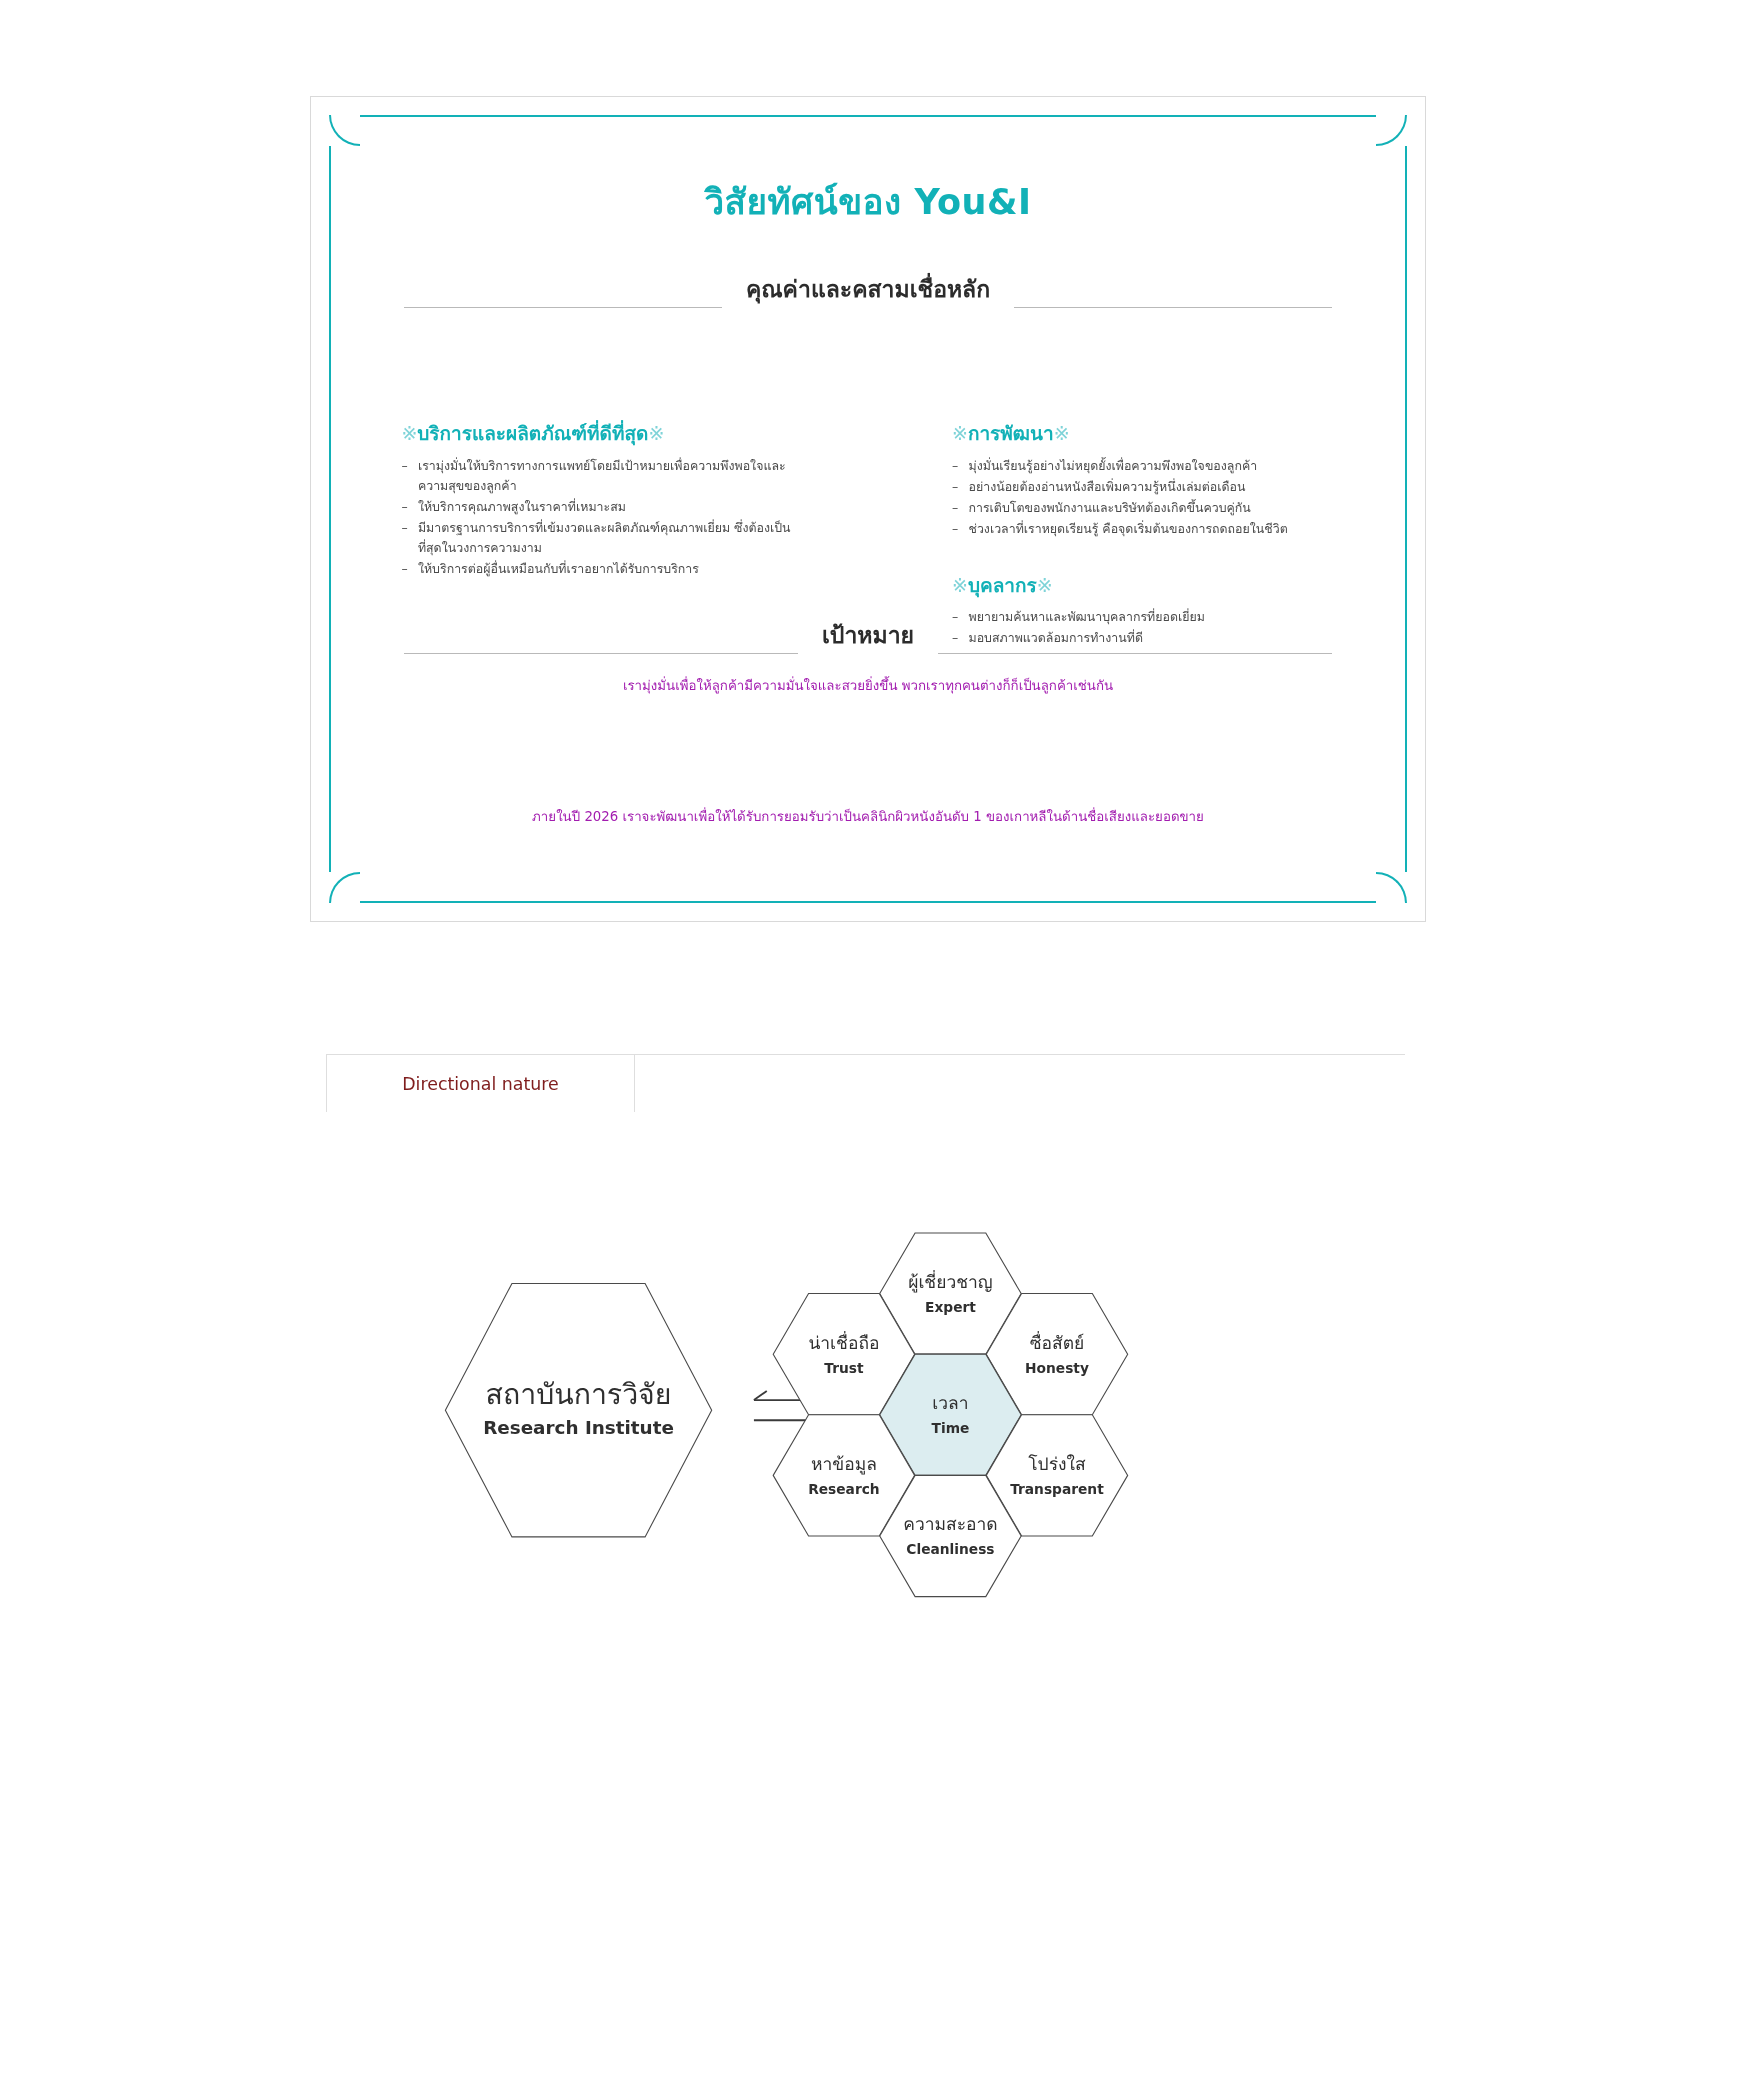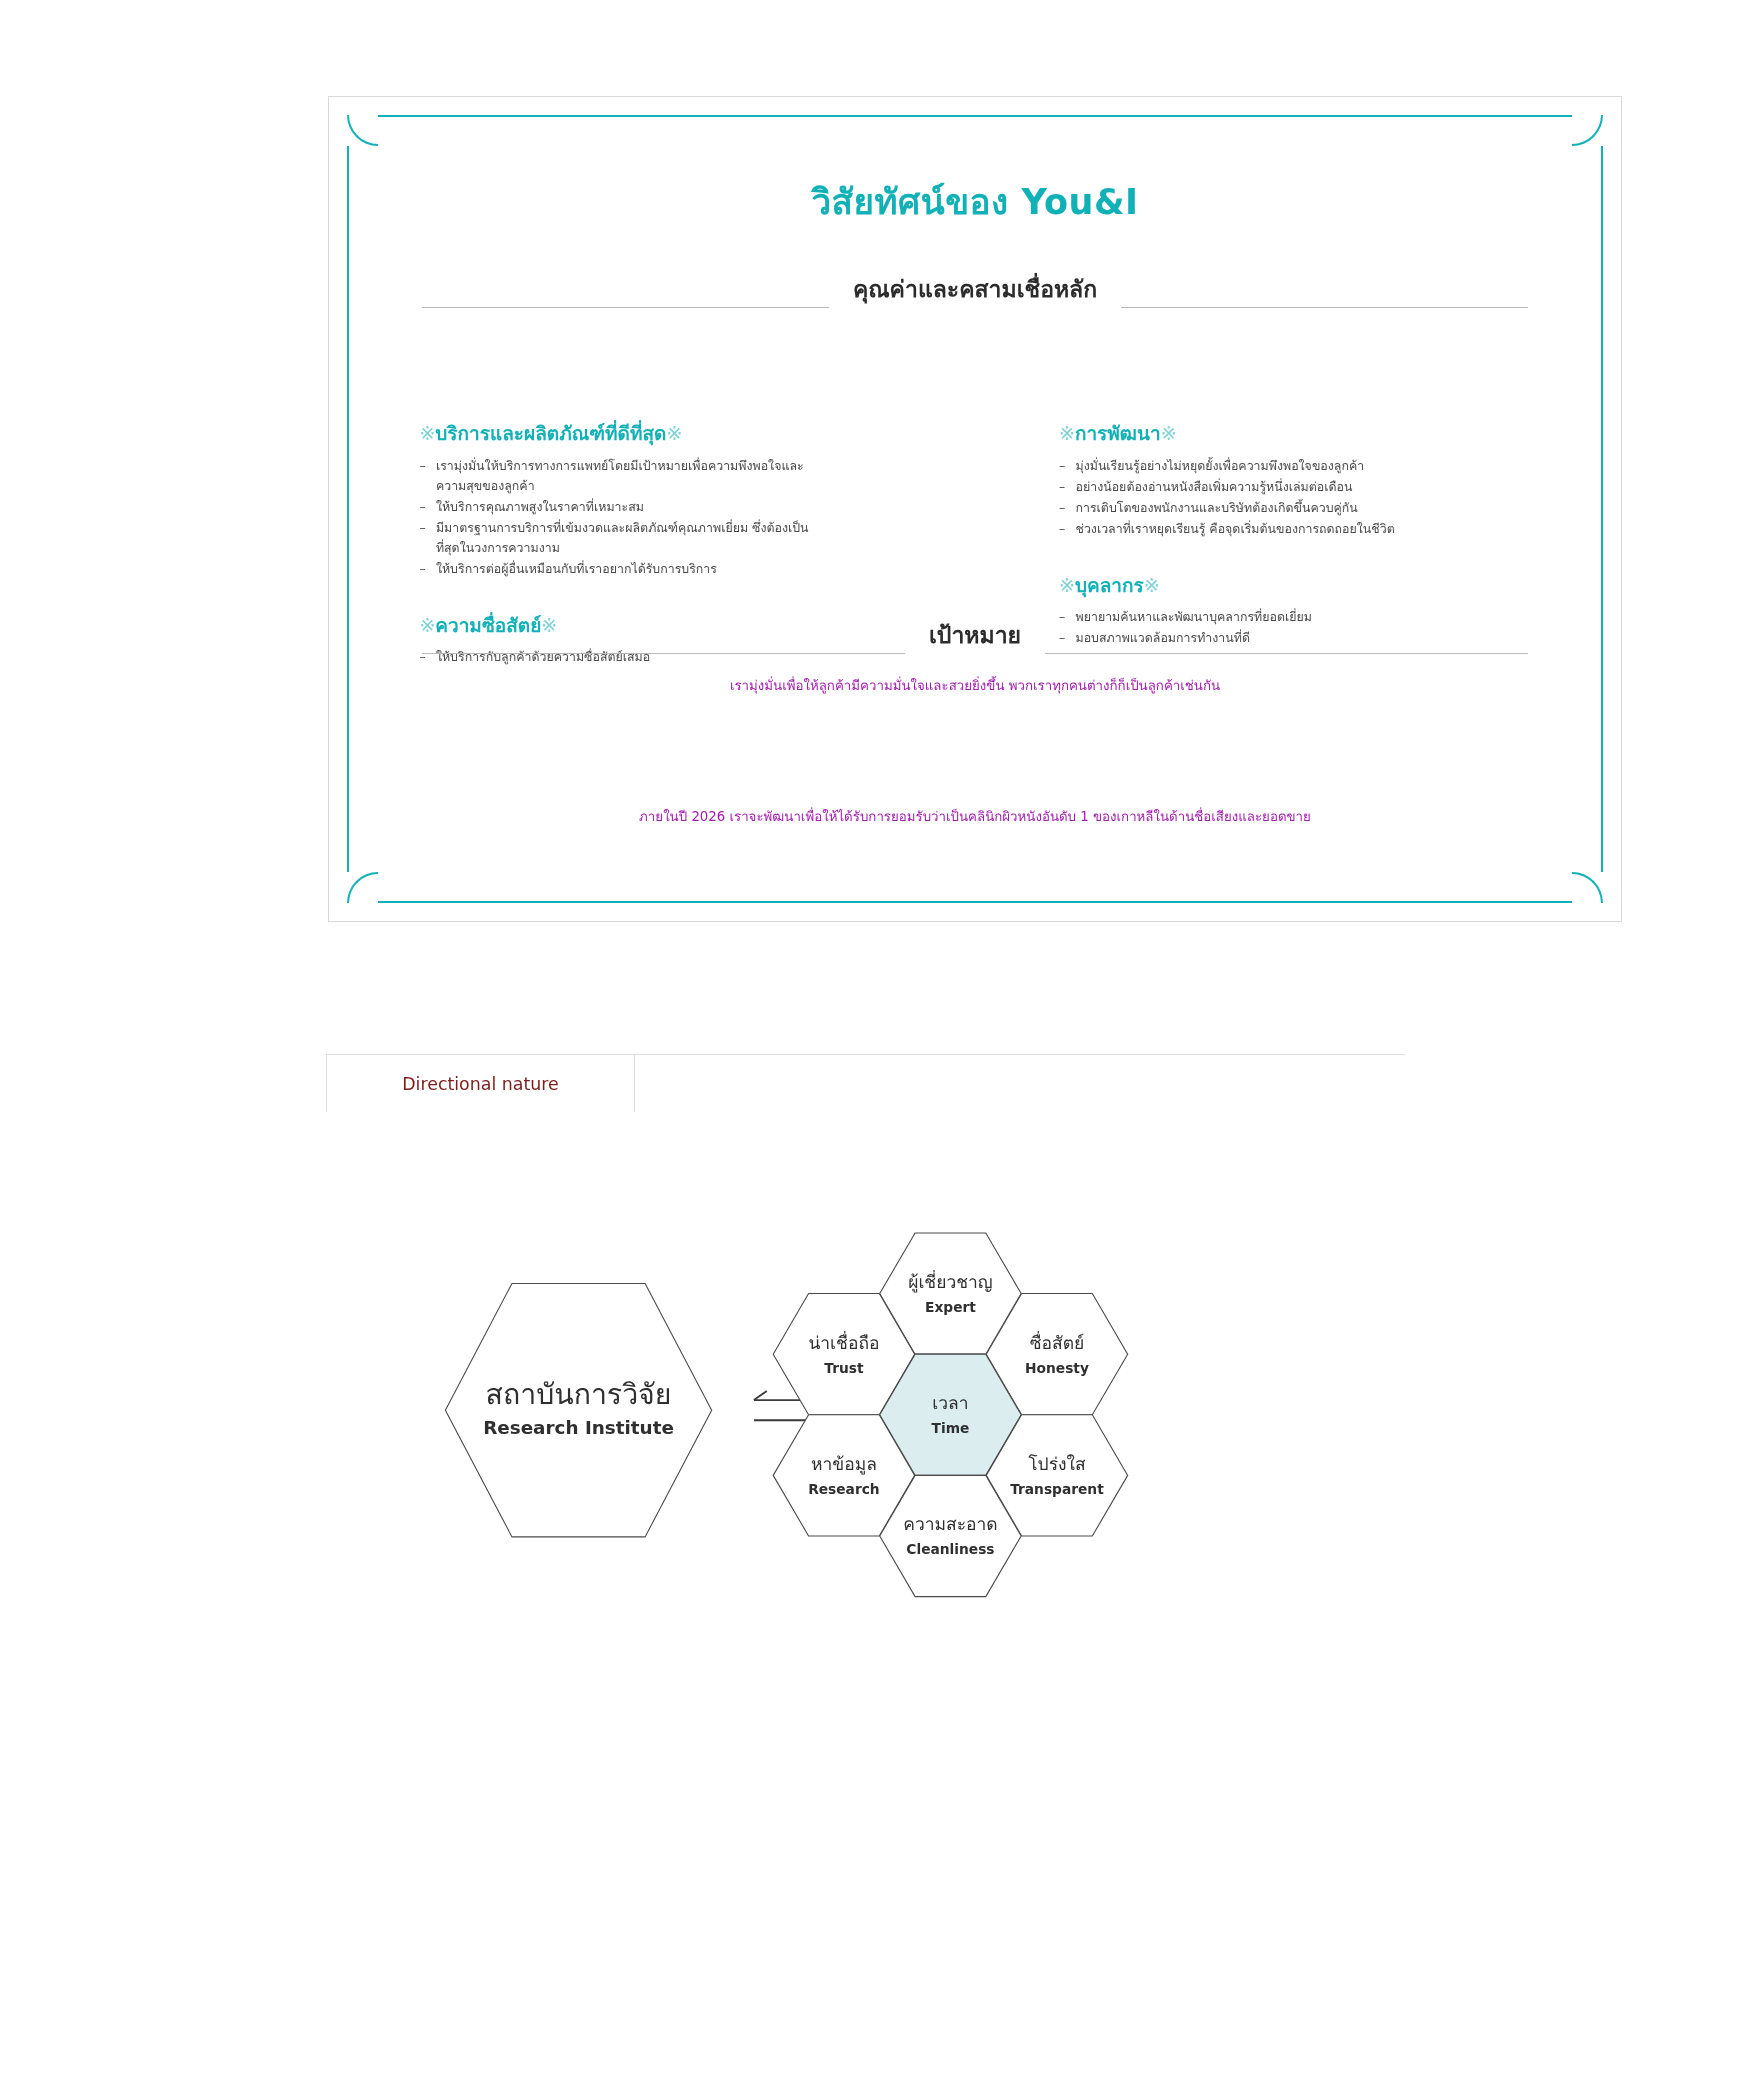--- a/index.html
+++ b/index.html
@@ -8,22 +8,22 @@
     background:#ffffff;
     font-family:"DejaVu Sans","Liberation Sans",sans-serif;
     color:#3b3b3b;
     position:relative;
     overflow:hidden;
   }
 
   
   .vision-card{
     position:absolute;
-    left:328px; top:96px;
-    width:1294px; height:826px;
+    left:310px; top:96px;
+    width:1116px; height:826px;
     background:#fff;
     border:0.9px solid #d9d9d9;
     box-sizing:border-box;
   }
   .vision-inner{
     position:absolute;
     left:18.4px; top:18.4px; right:18.4px; bottom:18.4px;
     border:2.8px solid #12b1b7;
     box-sizing:border-box;
   }
@@ -218,28 +218,20 @@
             <span class="star">※</span><span>บริการและผลิตภัณฑ์ที่ดีที่สุด</span><span class="star">※</span>
           </div>
           <ul class="val-list">
             <li>เรามุ่งมั่นให้บริการทางการแพทย์โดยมีเป้าหมายเพื่อความพึงพอใจและความสุขของลูกค้า</li>
             <li>ให้บริการคุณภาพสูงในราคาที่เหมาะสม</li>
             <li>มีมาตรฐานการบริการที่เข้มงวดและผลิตภัณฑ์คุณภาพเยี่ยม ซึ่งต้องเป็นที่สุดในวงการความงาม</li>
             <li>ให้บริการต่อผู้อื่นเหมือนกับที่เราอยากได้รับการบริการ</li>
           </ul>
         </div>
 
-        <div class="val-block second">
-          <div class="val-head">
-            <span class="star">※</span><span>ความซื่อสัตย์</span><span class="star">※</span>
-          </div>
-          <ul class="val-list">
-            <li>ให้บริการกับลูกค้าด้วยความซื่อสัตย์เสมอ</li>
-          </ul>
-        </div>
       </div>
 
       <div class="col right">
 
         <div class="val-block">
           <div class="val-head">
             <span class="star">※</span><span>การพัฒนา</span><span class="star">※</span>
           </div>
           <ul class="val-list">
             <li>มุ่งมั่นเรียนรู้อย่างไม่หยุดยั้งเพื่อความพึงพอใจของลูกค้า</li>

